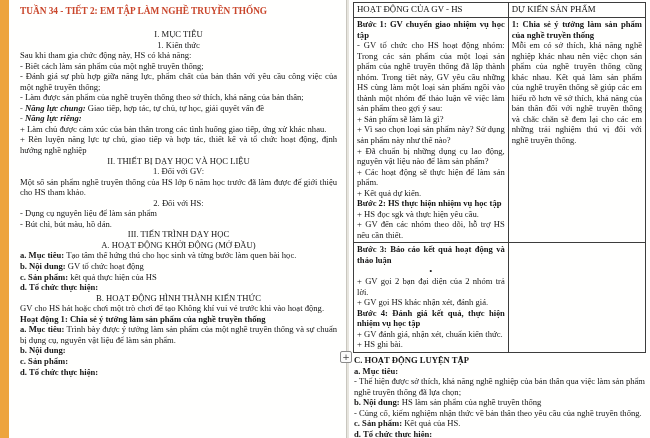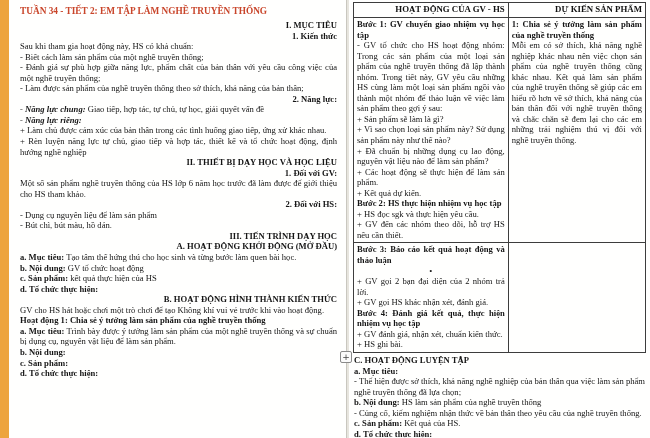--- a/index.html
+++ b/index.html
@@ -2,50 +2,49 @@
 <html><head>
 <meta charset="utf-8">
 <style>
   *{box-sizing:border-box;margin:0;padding:0}
   html,body{background:#dddbd4}
   #screen{position:relative;width:650px;height:438px;background:#e7e5de;overflow:hidden;font-family:"Liberation Serif",serif}
   .strip{position:absolute;left:0;top:0;width:9px;height:100%;background:#eda43e}
   .page{background:#fffffe;position:absolute;top:0;height:100%}
   .page-left{left:9px;width:338px;padding:5px 9px 4px 11px;border-right:1px solid #c9c7bf}
   .page-right{left:349px;width:301px;padding:2px 4px 0 4px}
-  .doc-title{color:#c9452a;font-weight:bold;font-size:9.3px;line-height:12px;margin-bottom:3px}
+  .doc-title{color:#c9452a;font-weight:bold;font-size:9.3px;line-height:12px;margin-bottom:12px}
   p.blk{font-size:8.6px;line-height:10.55px;color:#151515;text-align:justify}
-  p.blk.h{font-weight:bold;text-align:right}
+  p.blk.h{font-weight:normal;text-align:center}
   .lead{font-weight:bold}
   .lead.i{font-style:italic}
   table.gv{border-collapse:collapse;width:100%;table-layout:fixed}
   table.gv th,table.gv td{border:1px solid #3d3d3d;vertical-align:top;padding:1px 3px 2px 3px}
-  table.gv th{font-size:8.8px;line-height:11px;text-align:right;font-weight:bold;color:#111}
+  table.gv th{font-size:8.8px;line-height:11px;text-align:left;font-weight:normal;color:#111}
   td.cell-tall{height:212px}
   td.cell-short{height:92px}
   .below-table{padding:2px 1px 0 1px}
   .plus-btn{position:absolute;left:340px;top:351px;width:12px;height:12px;border:1px solid #8a8a8a;background:#fbfbfb;color:#444;
     font-family:"DejaVu Sans",sans-serif;font-size:9px;line-height:10px;text-align:center;cursor:pointer;border-radius:2px}
 </style>
 </head>
 <body>
 
 <div id="screen">
   <div class="strip"></div>
 
   <div class="page page-left">
     <div class="doc-title">TUẦN 34 - TIẾT 2: EM TẬP LÀM NGHỀ TRUYỀN THỐNG</div>
     <div>
         <p class="blk h"><span>I. MỤC TIÊU</span></p>
         <p class="blk h"><span>1. Kiến thức</span></p>
-        <p class="blk"><span>Sau khi tham gia hoạt động này, HS có khả chuẩn:</span></p>
+        <p class="blk"><span>Sau khi tham gia chức động này, HS có khả năng:</span></p>
         <p class="blk"><span>- Biết cách làm sản phẩm của một nghề truyền thống;</span></p>
         <p class="blk"><span>- Đánh giá sự phù hợp giữa năng lực, phẩm chất của bản thân với yêu cầu công việc của một nghề truyền thống;</span></p>
         <p class="blk"><span>- Làm được sản phẩm của nghề truyền thống theo sở thích, khả năng của bản thân;</span></p>
-        <p class="blk h"><span>2. Năng lực:</span></p>
         <p class="blk"><span class="lead i">- Năng lực chung:</span><span> Giao tiếp, hợp tác, tự chủ, tự học, giải quyết vấn đề</span></p>
         <p class="blk"><span class="lead i">- Năng lực riêng:</span></p>
         <p class="blk"><span>+ Làm chủ được cảm xúc của bản thân trong các tình huống giao tiếp, ứng xử khác nhau.</span></p>
         <p class="blk"><span>+ Rèn luyện năng lực tự chủ, giao tiếp và hợp tác, thiết kế và tổ chức hoạt động, định hướng nghề nghiệp</span></p>
         <p class="blk h"><span>II. THIẾT BỊ DẠY HỌC VÀ HỌC LIỆU</span></p>
         <p class="blk h"><span>1. Đối với GV:</span></p>
         <p class="blk"><span>Một số sản phẩm nghề truyền thống của HS lớp 6 năm học trước đã làm được để giới thiệu cho HS tham khảo.</span></p>
         <p class="blk h"><span>2. Đối với HS:</span></p>
         <p class="blk"><span>- Dụng cụ nguyên liệu để làm sản phẩm</span></p>
         <p class="blk"><span>- Bút chì, bút màu, hồ dán.</span></p>

